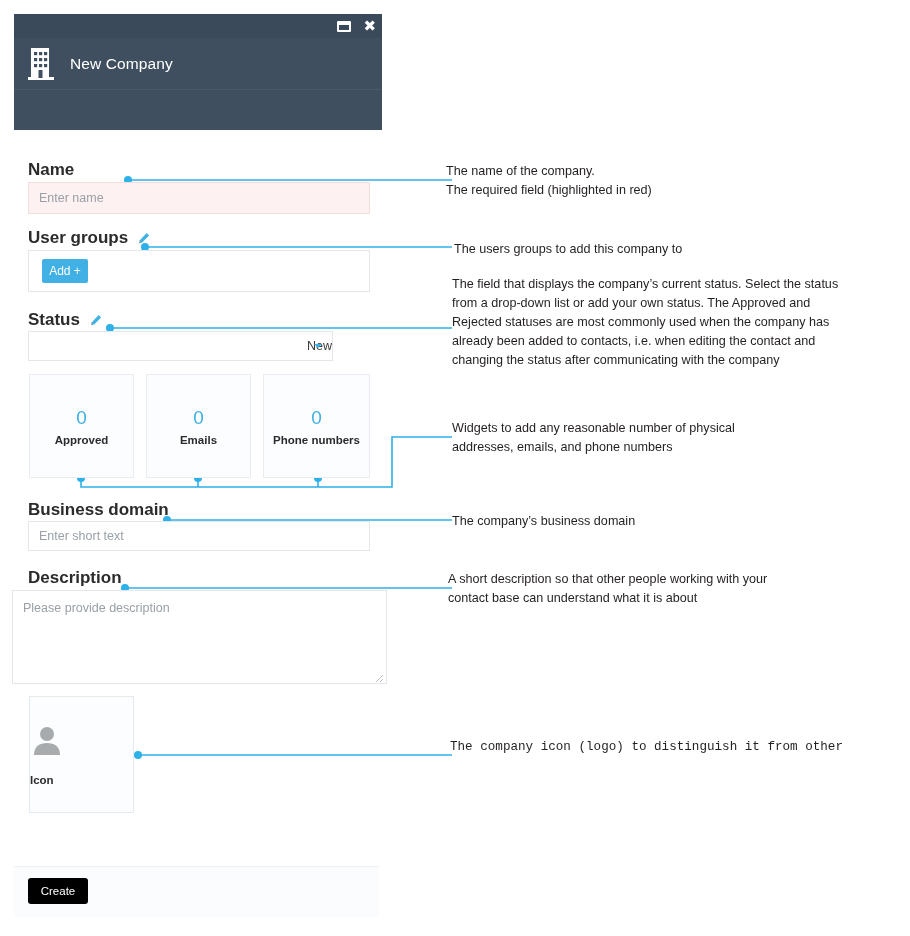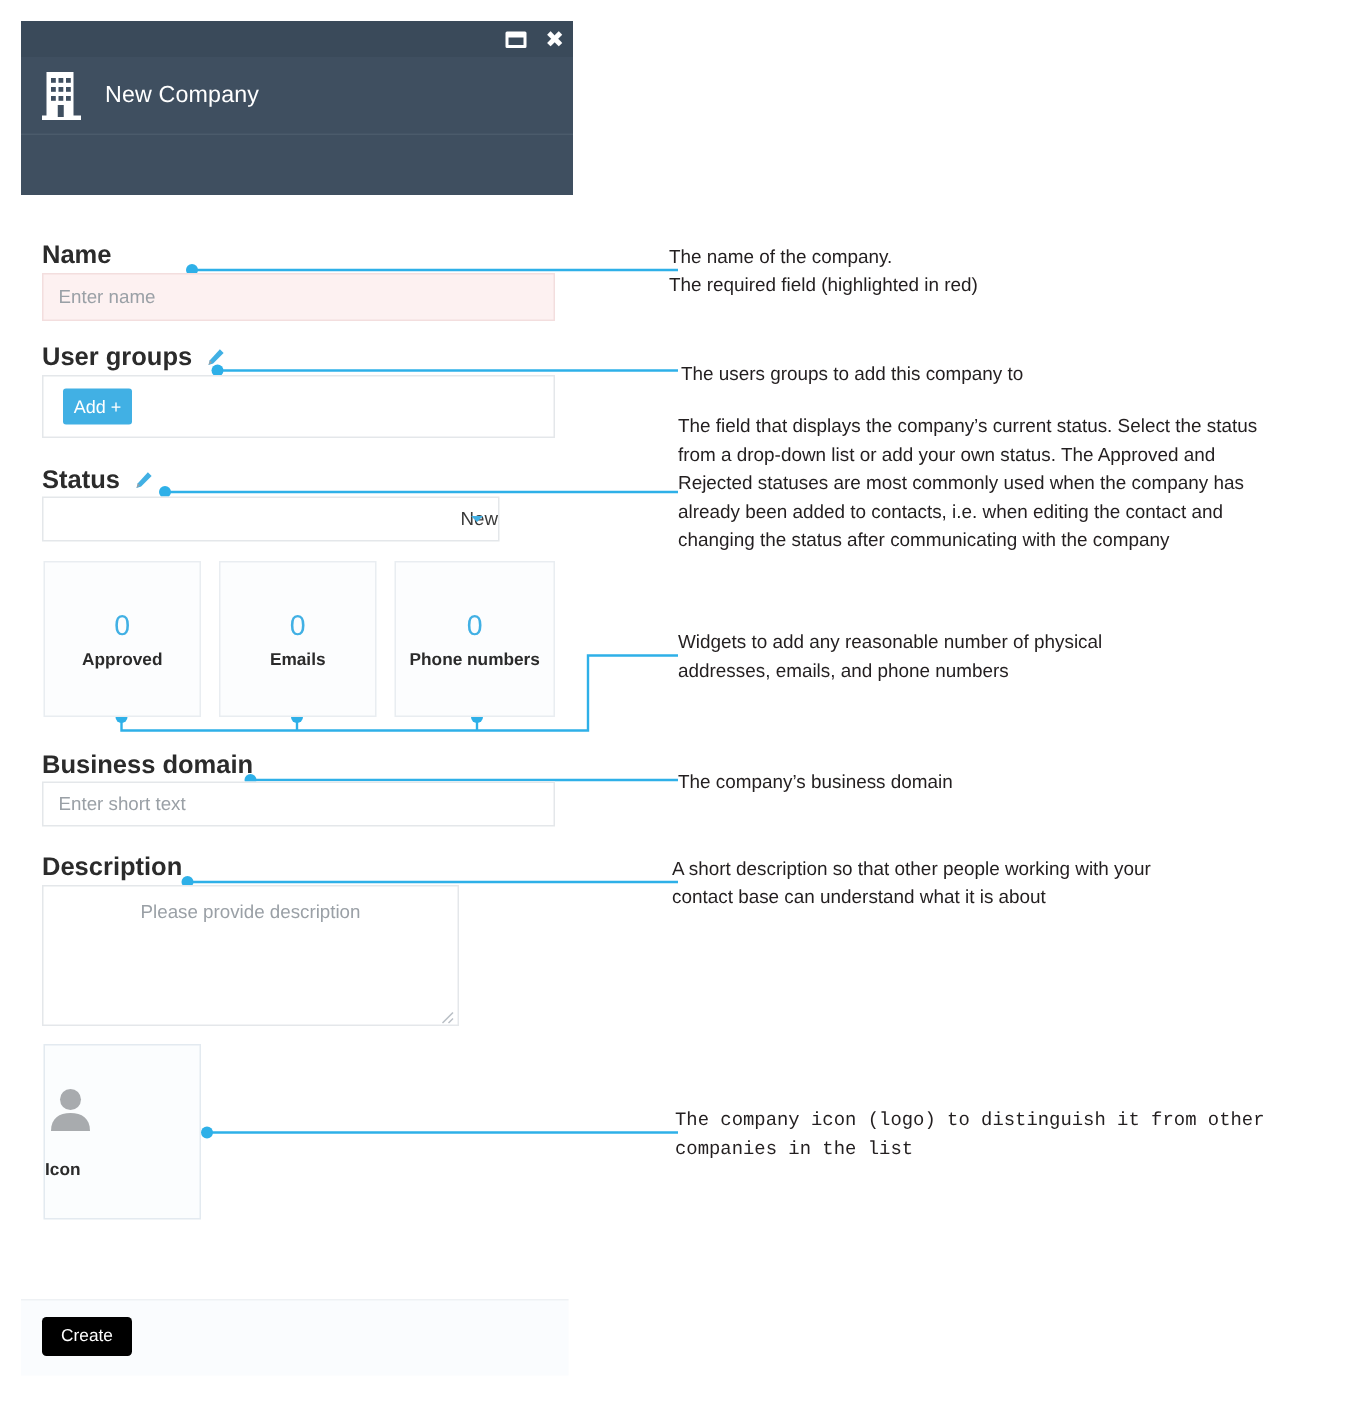--- a/index.html
+++ b/index.html
@@ -229,21 +229,21 @@
       <div class="num">0</div>
       <div class="cap">Phone numbers</div>
     </div>
 
     <div class="flabel" style="left:28px;top:500px;">Business domain</div>
     <div class="finput" style="left:28px;top:521px;width:342px;height:30px;">
       <span>Enter short text</span>
     </div>
 
     <div class="flabel" style="left:28px;top:568px;">Description</div>
-    <div class="ftextarea" style="left:28px;top:590px;width:278px;height:94px;text-align:center;">
+    <div class="ftextarea" style="left:12px;top:590px;width:375px;height:94px;">
       <span>Please provide description</span>
       <span class="resize-grip">
         <svg width="9" height="9" viewBox="0 0 9 9" xmlns="http://www.w3.org/2000/svg">
           <g stroke="#b9bfc5" stroke-width="1">
             <line x1="8" y1="1" x2="1" y2="8"></line>
             <line x1="8" y1="5" x2="5" y2="8"></line>
           </g>
         </svg>
       </span>
     </div>
@@ -284,16 +284,15 @@
     <div>The company’s business domain</div>
   </div>
 
   <div class="anno" style="left:448px;top:570px;width:420px;">
     <div>A short description so that other people working with your</div>
     <div>contact base can understand what it is about</div>
   </div>
 
   <div class="anno" style="left:450px;top:738px;width:420px;font-family:Liberation Mono, monospace;">
     <div>The company icon (logo) to distinguish it from other</div>
-    <div>companies in the list</div>
   </div>
 
 </div>
 
 </body></html>

